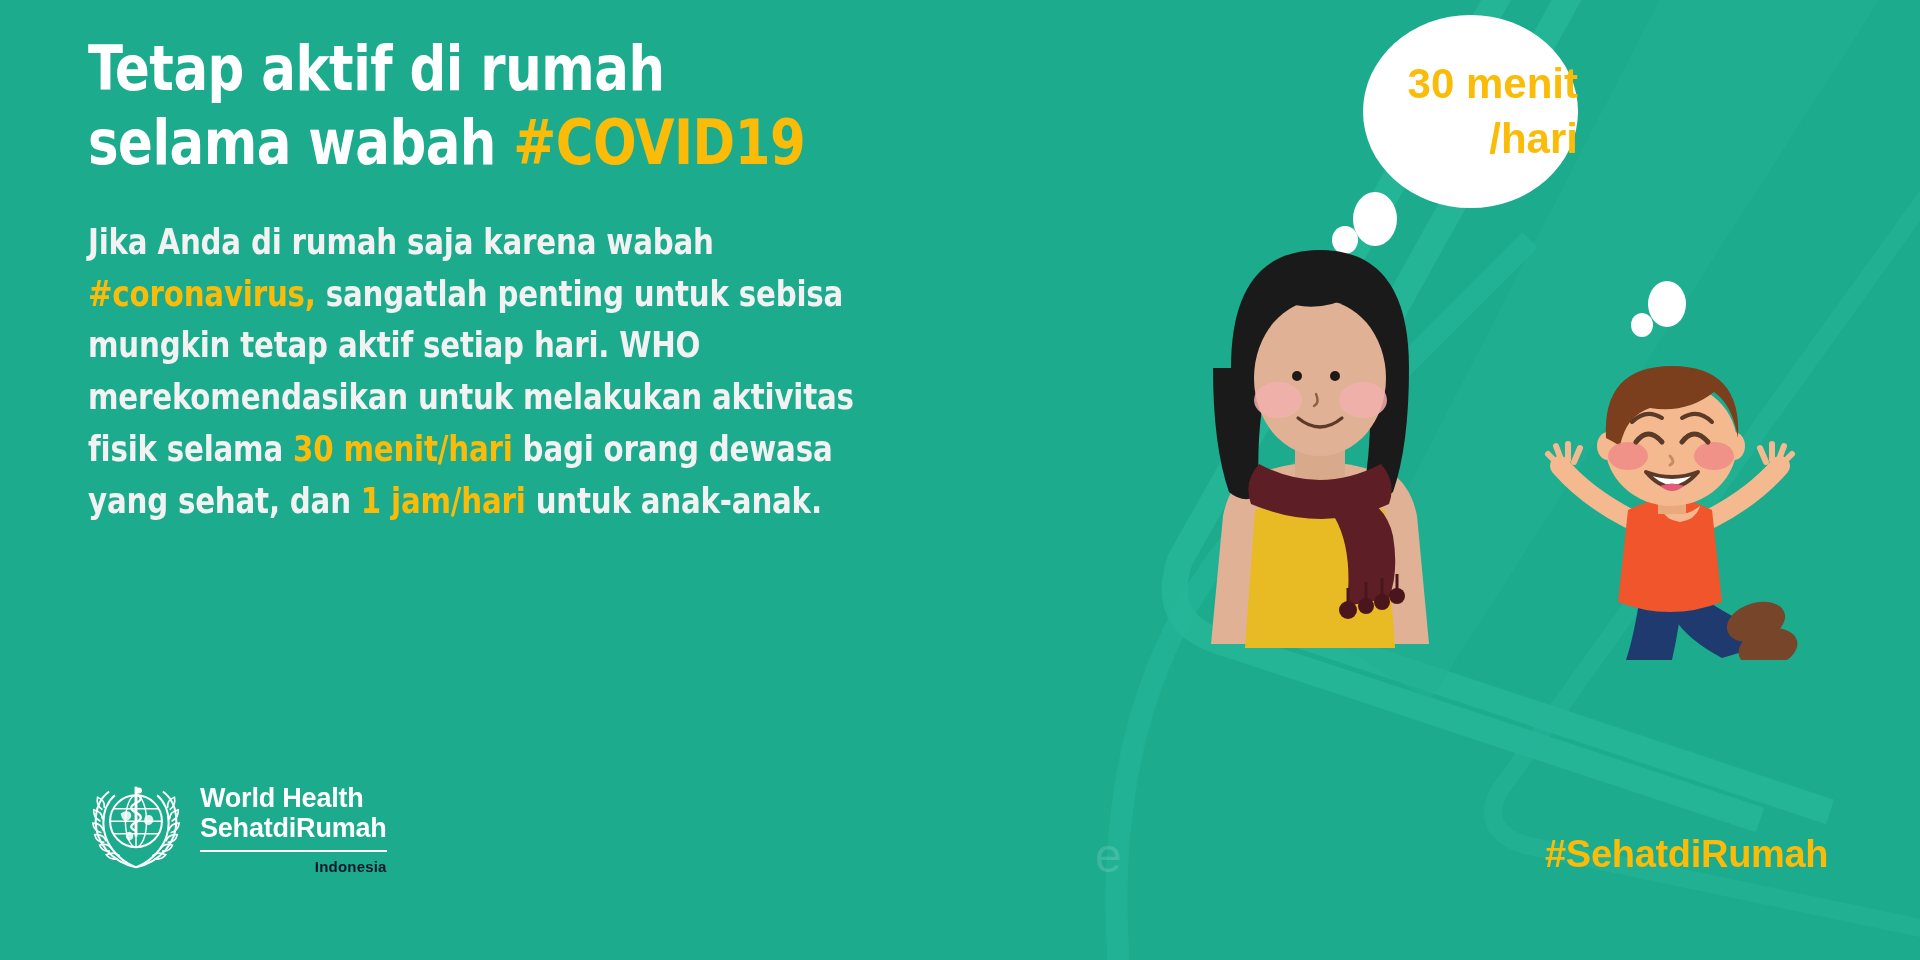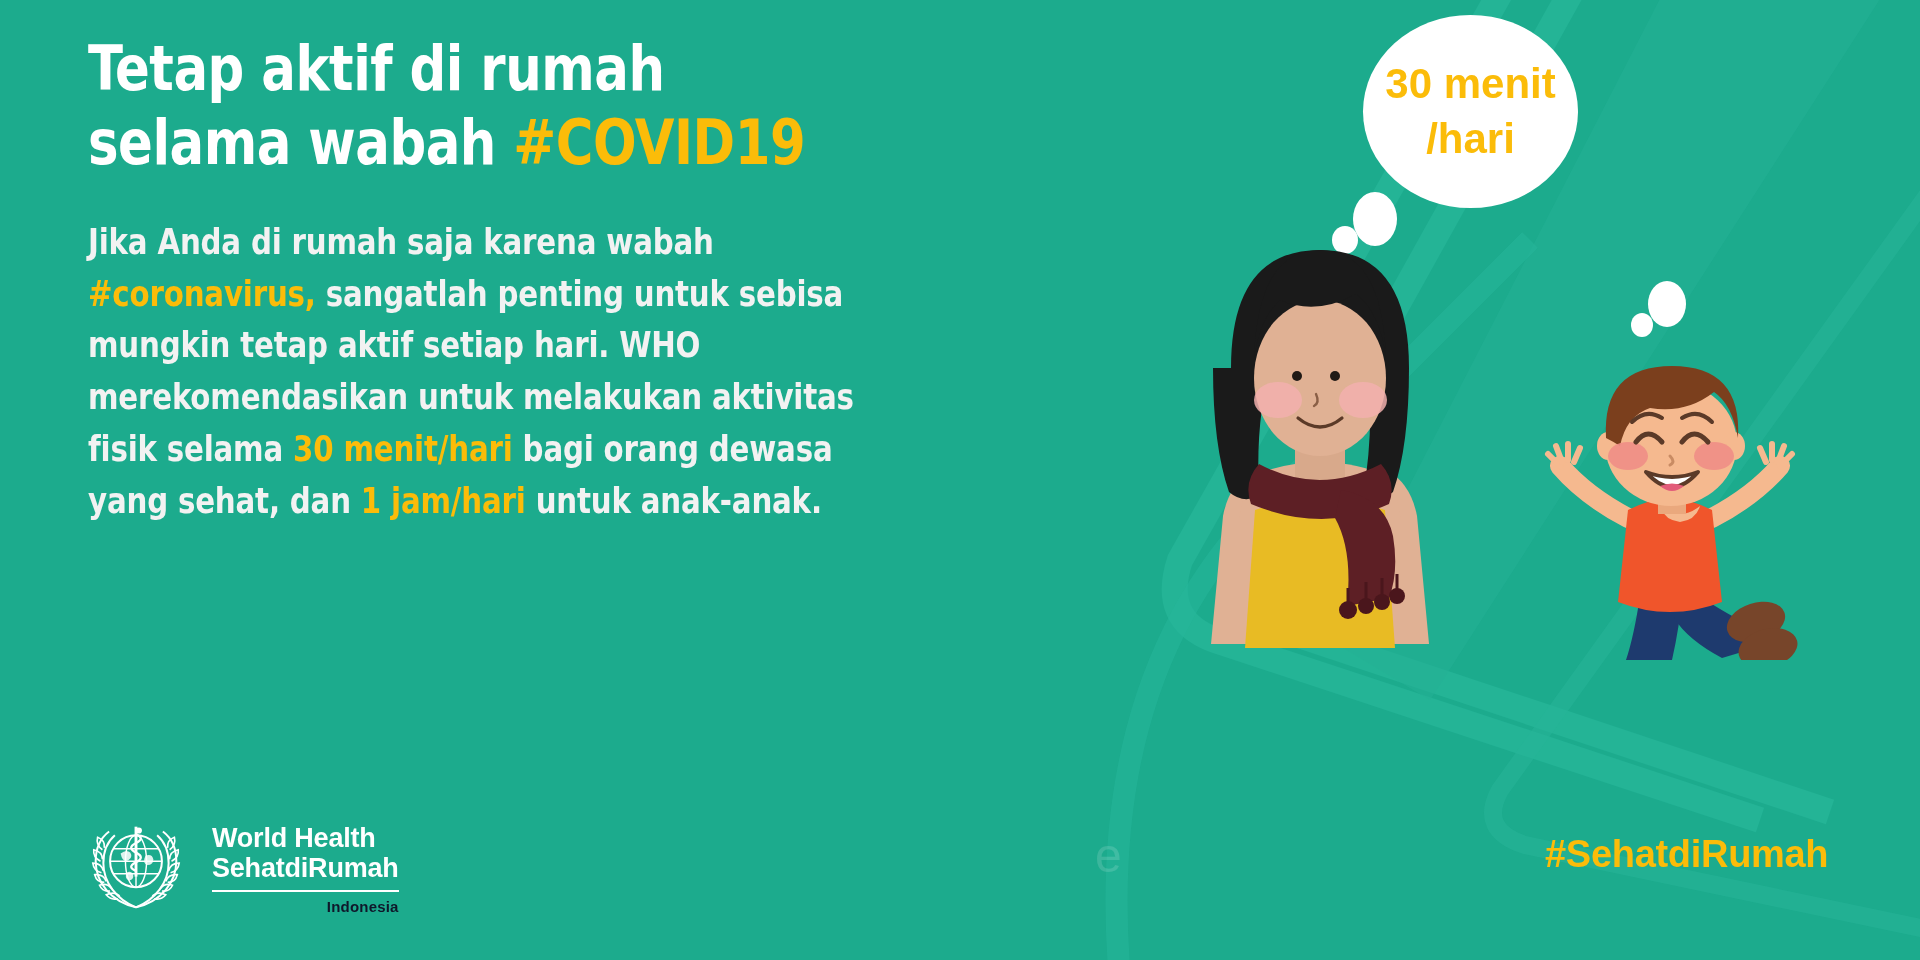--- a/index.html
+++ b/index.html
@@ -48,24 +48,24 @@
     letter-spacing:-0.2px;
     transform:scaleX(0.93);
     transform-origin:left center;
     max-width:830px;
   }
   .body-copy .accent { color:#fbbc09; }
 
   
   .who-logo {
     position:absolute;
-    left:88px; top:818px;
+    left:88px; top:778px;
     display:flex;
     align-items:flex-end;
-    gap:28px;
+    gap:16px;
   }
   .who-emblem { width:96px; height:96px; flex:0 0 auto; }
   .who-words { padding-top:6px; }
   .who-line1, .who-line2 {
     font-family:"Liberation Sans", sans-serif;
     font-weight:bold;
     font-size:27px;
     line-height:1.1;
     color:#ffffff;
     letter-spacing:-0.2px;
@@ -118,21 +118,21 @@
     text-align:center;
   }
   .bubble span {
     font-family:"Liberation Sans", sans-serif;
     font-weight:bold;
     color:#fbbc09;
     display:block;
     line-height:1.30;
     white-space:nowrap;
   }
-  #bubble-woman { left:1363px; top:15px;  width:215px; height:193px; }
+  #bubble-woman { left:1363px; top:15px;  width:215px; height:193px;align-items:flex-end; }
   #bubble-woman span { font-size:42px; }
   #bubble-child { left:1674px; top:117px; width:185px; height:168px; }
   #bubble-child span { font-size:37px; }
 
   .bub-dot { position:absolute; background:#ffffff; border-radius:50%; }
   #woman-dot-1 { left:1353px; top:192px; width:44px; height:54px; }
   #woman-dot-2 { left:1332px; top:226px; width:26px; height:28px; }
   #child-dot-1 { left:1648px; top:281px; width:38px; height:46px; }
   #child-dot-2 { left:1631px; top:313px; width:22px; height:24px; }
 

